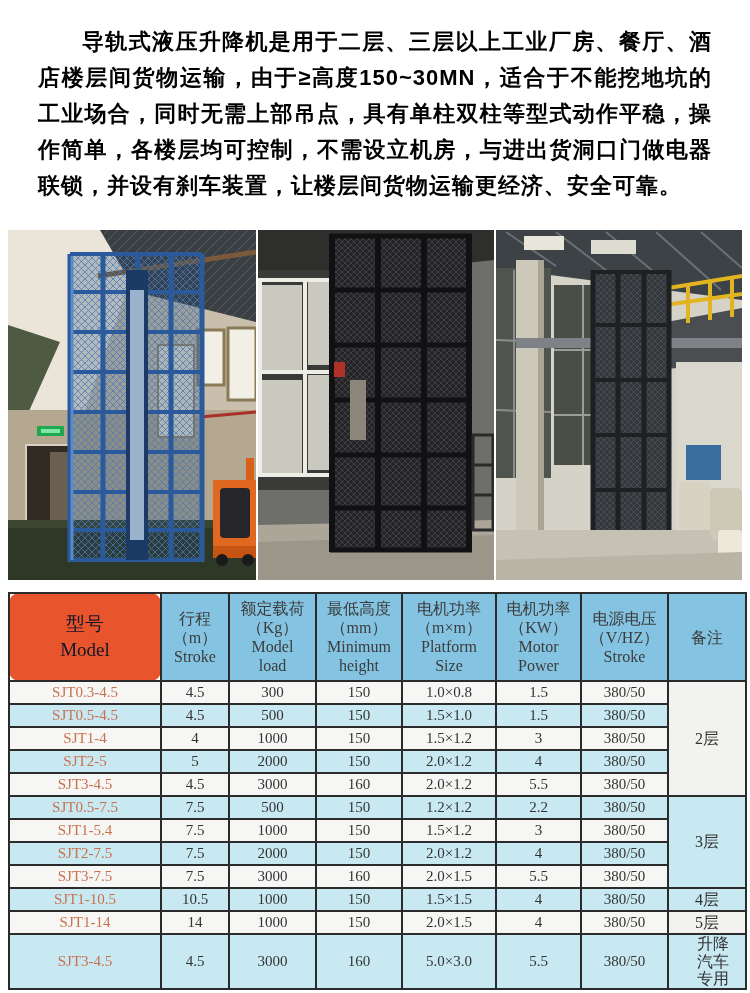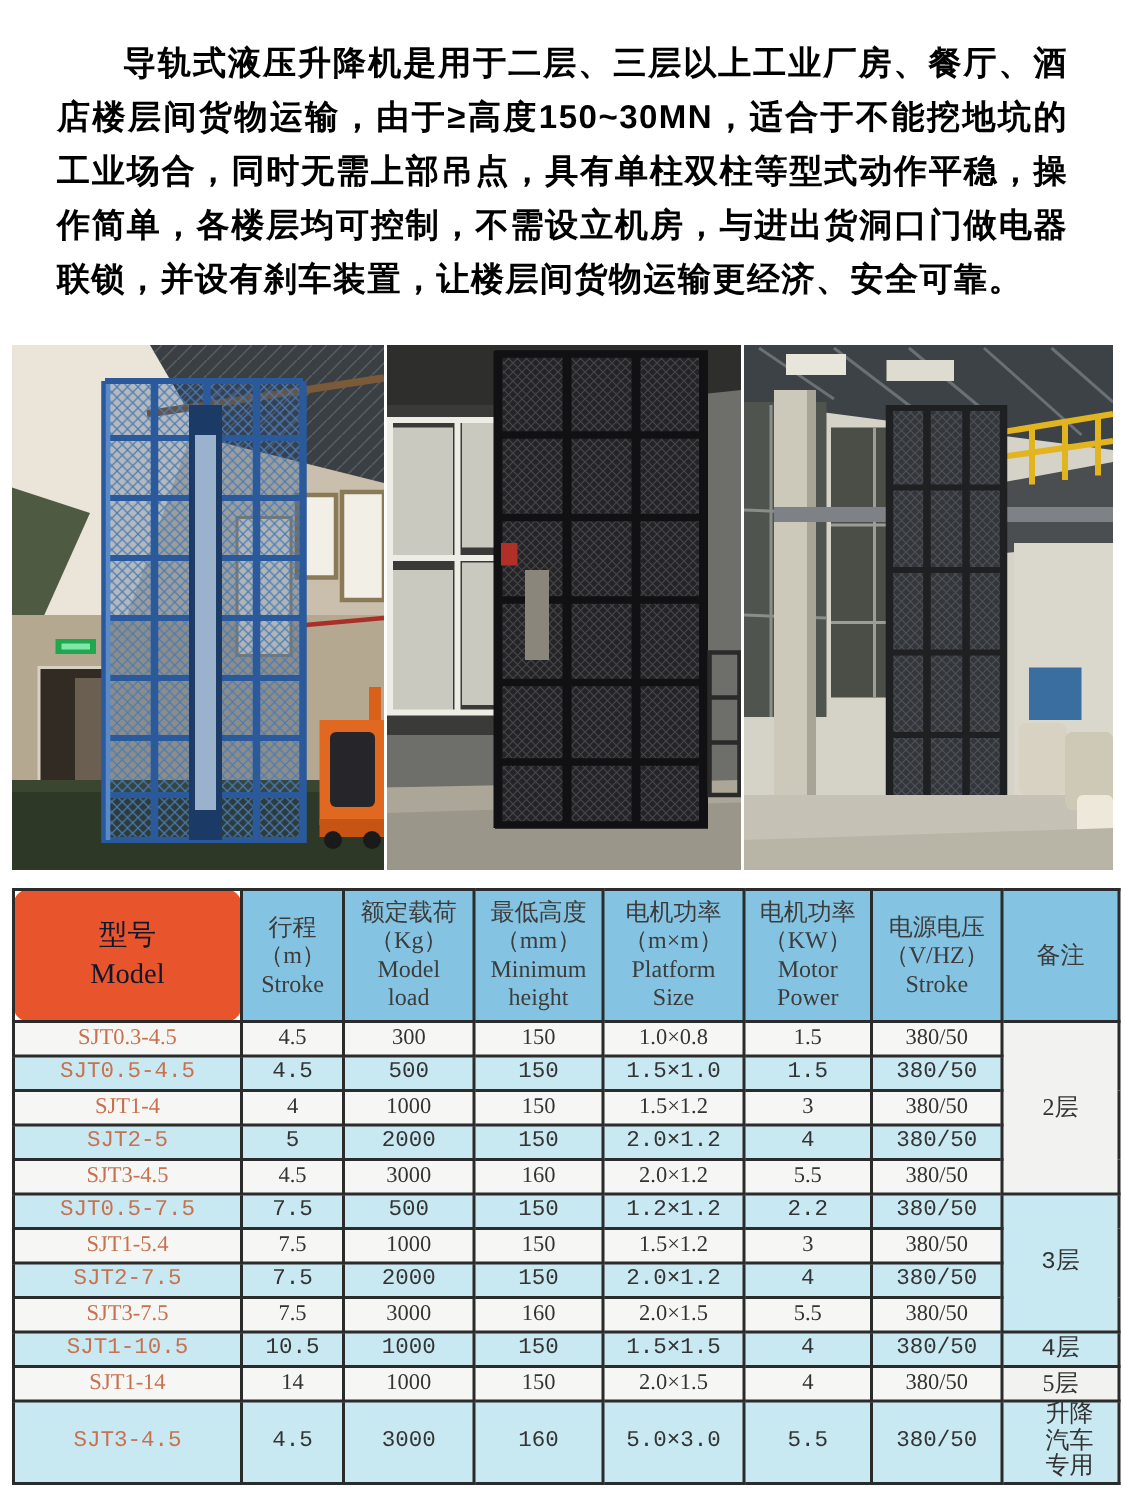--- a/index.html
+++ b/index.html
@@ -73,21 +73,21 @@
   table.spec thead th div{font-size:16px;line-height:19px;}
   table.spec thead th.accent{
     background:var(--header-accent-bg);
     color:#0f172a;
     border-radius:10px;
   }
   table.spec thead th.accent div{font-size:19px;line-height:26px;}
   table.spec tbody tr{height:23px;}
   table.spec tbody tr.tall{height:44px;}
   table.spec tbody td{font-size:15px;line-height:1.1;background:var(--row-bg);}
-  table.spec tbody tr.cyan td{background:var(--row-alt-bg);font-family:Liberation Mono, monospace;}
+  table.spec tbody tr.cyan td{background:var(--row-alt-bg);}
   table.spec tbody td.model{color:var(--model-text);}
   table.spec tbody td.remark{
     background:#F2F2F0;
     font-size:16px;
     padding:0 16px;
   }
   table.spec tbody tr.tall td.remark{background:var(--row-alt-bg);text-align:right;}
 </style>
 </head>
 <body>

